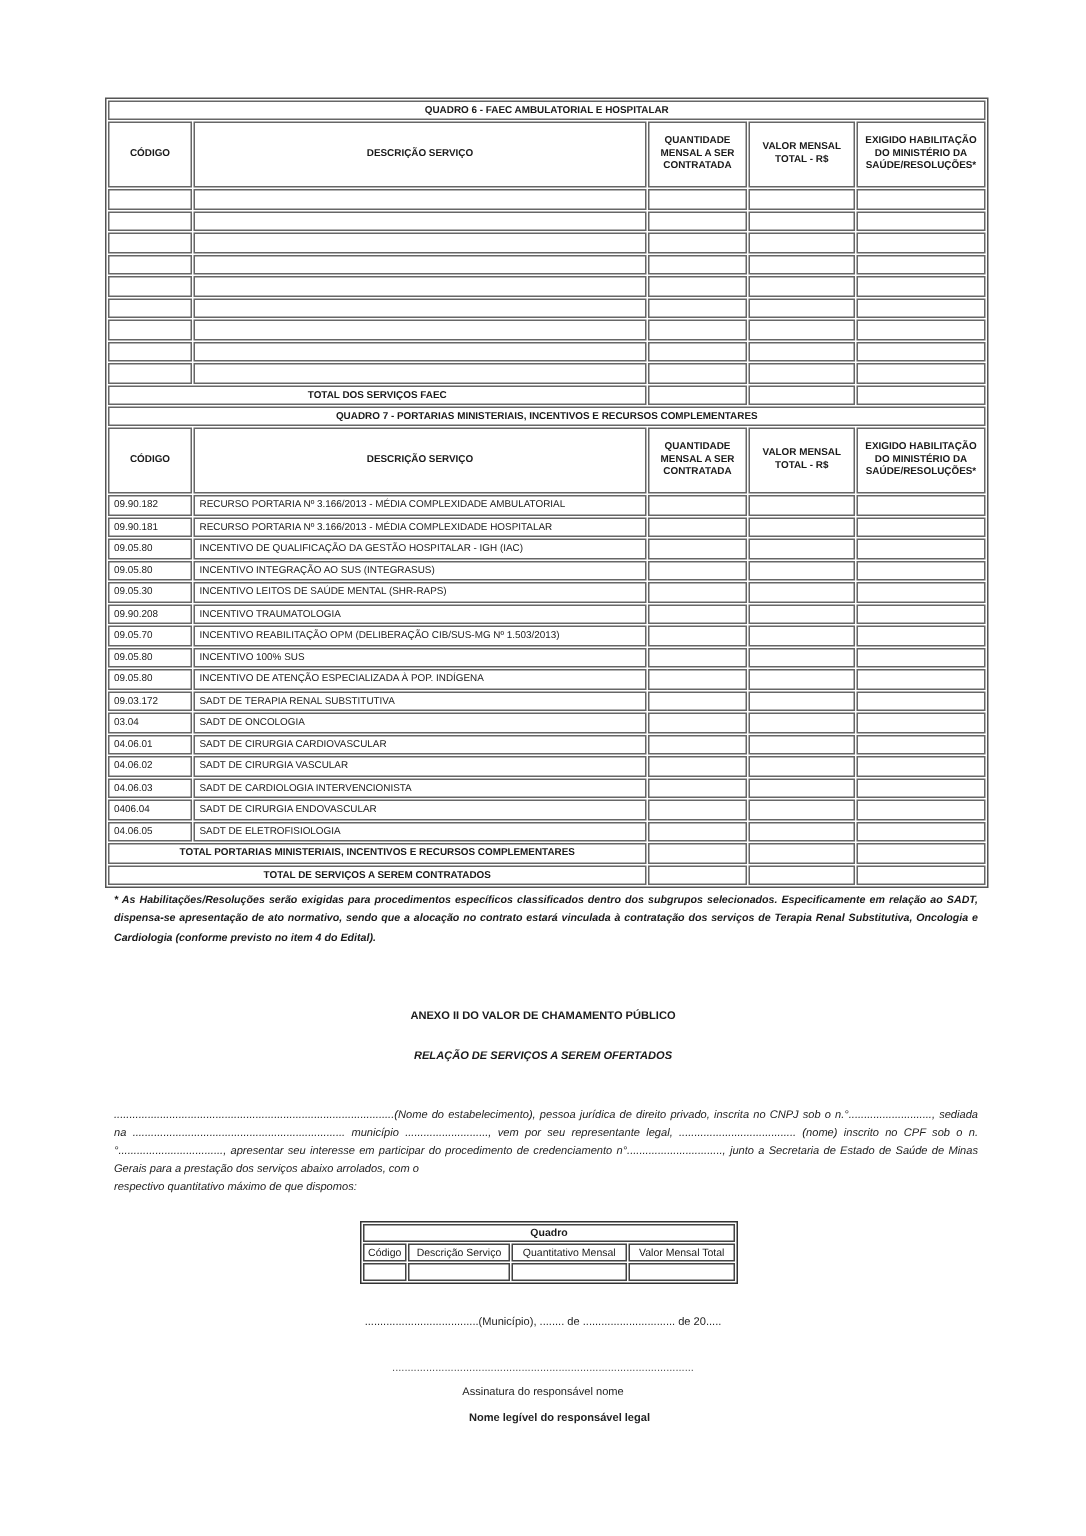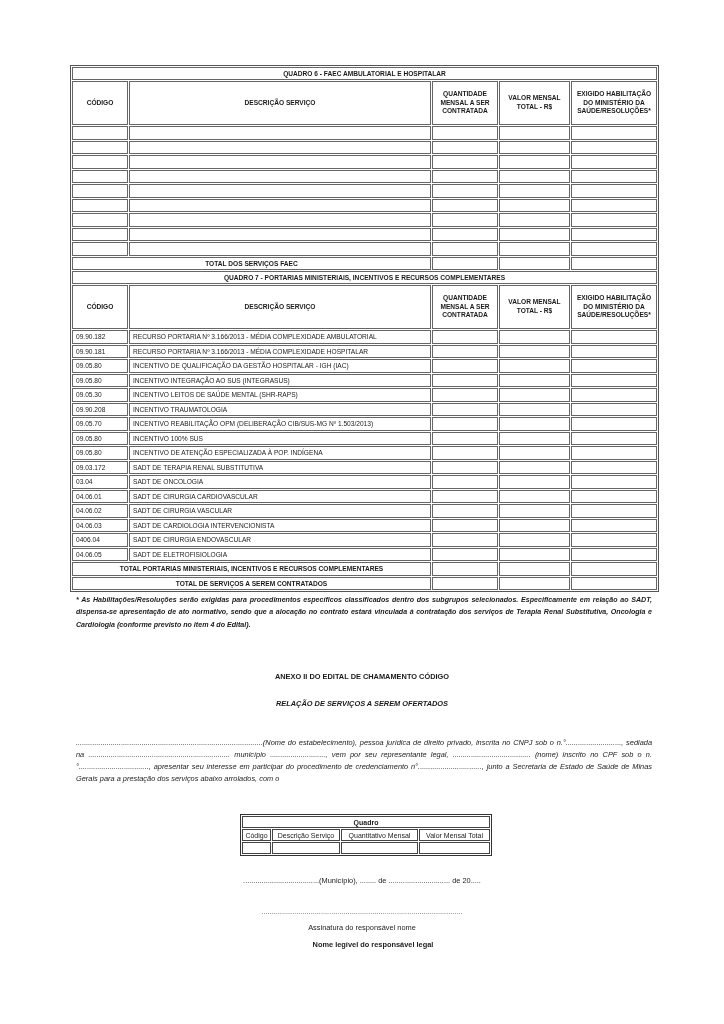--- a/index.html
+++ b/index.html
@@ -284,25 +284,26 @@
       <td colspan="2" class="total-cell">TOTAL DE SERVIÇOS A SEREM CONTRATADOS</td>
       <td></td>
         <td></td>
         <td></td>
     </tr>
   </tbody>
 </table>
 
 <p class="footnote">* As Habilitações/Resoluções serão exigidas para procedimentos específicos classificados dentro dos subgrupos selecionados. Especificamente em relação ao SADT, dispensa-se apresentação de ato normativo, sendo que a alocação no contrato estará vinculada à contratação dos serviços de Terapia Renal Substitutiva, Oncologia e Cardiologia (conforme previsto no item 4 do Edital).</p>
 
-<div class="heading" style="top:672px;">ANEXO II DO EDITAL DE CHAMAMENTO CÓDIGO</div>
+<div class="heading" style="top:672px;">ANEXO II DO VALOR DE CHAMAMENTO PÚBLICO</div>
 <div class="heading" style="top:699px;font-style:italic;">RELAÇÃO DE SERVIÇOS A SEREM OFERTADOS</div>
 
 <div class="body-para">
   <span>...........................................................................................(Nome do estabelecimento), pessoa jurídica de direito privado, inscrita no CNPJ sob o n.°..........................., sediada na ..................................................................... município ..........................., vem por seu representante legal, ...................................... (nome) inscrito no CPF sob o n.°.................................., apresentar seu interesse em participar do procedimento de credenciamento n°..............................., junto a Secretaria de Estado de Saúde de Minas Gerais para a prestação dos serviços abaixo arrolados, com o</span>
+  <span class="last">respectivo quantitativo máximo de que dispomos:</span>
 </div>
 
 <table class="quadro-table">
   <colgroup>
       <col style="width:29px">
       <col style="width:68px">
       <col style="width:77px">
       <col style="width:71px">
     </colgroup>
   <tbody>

